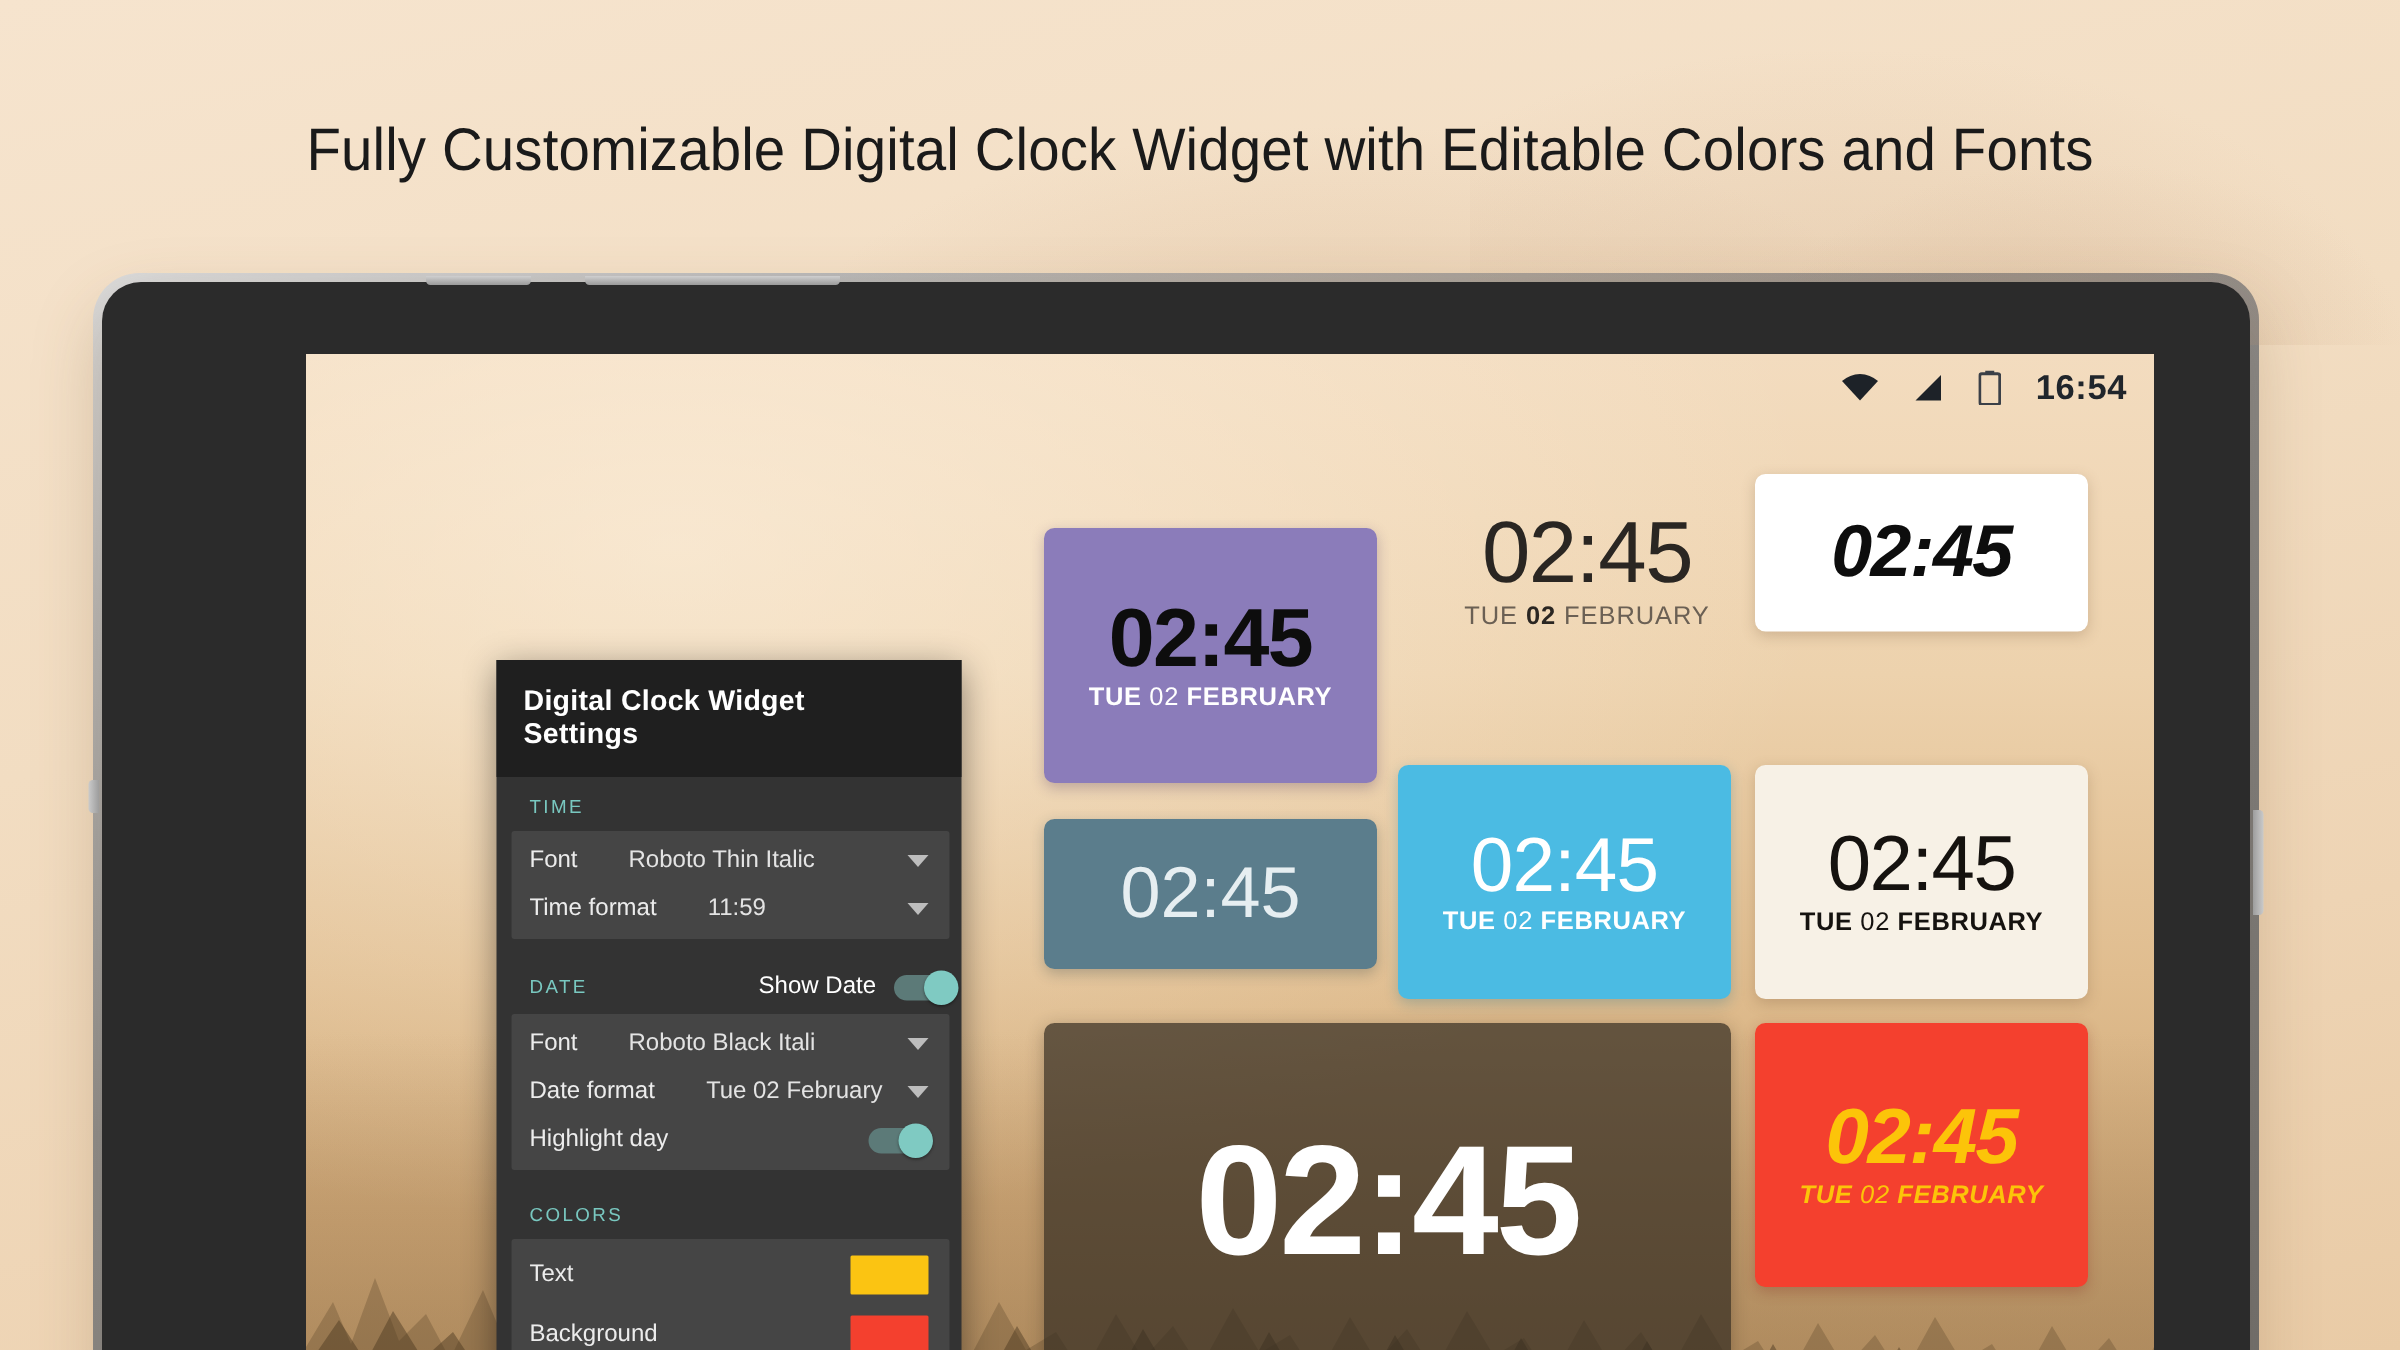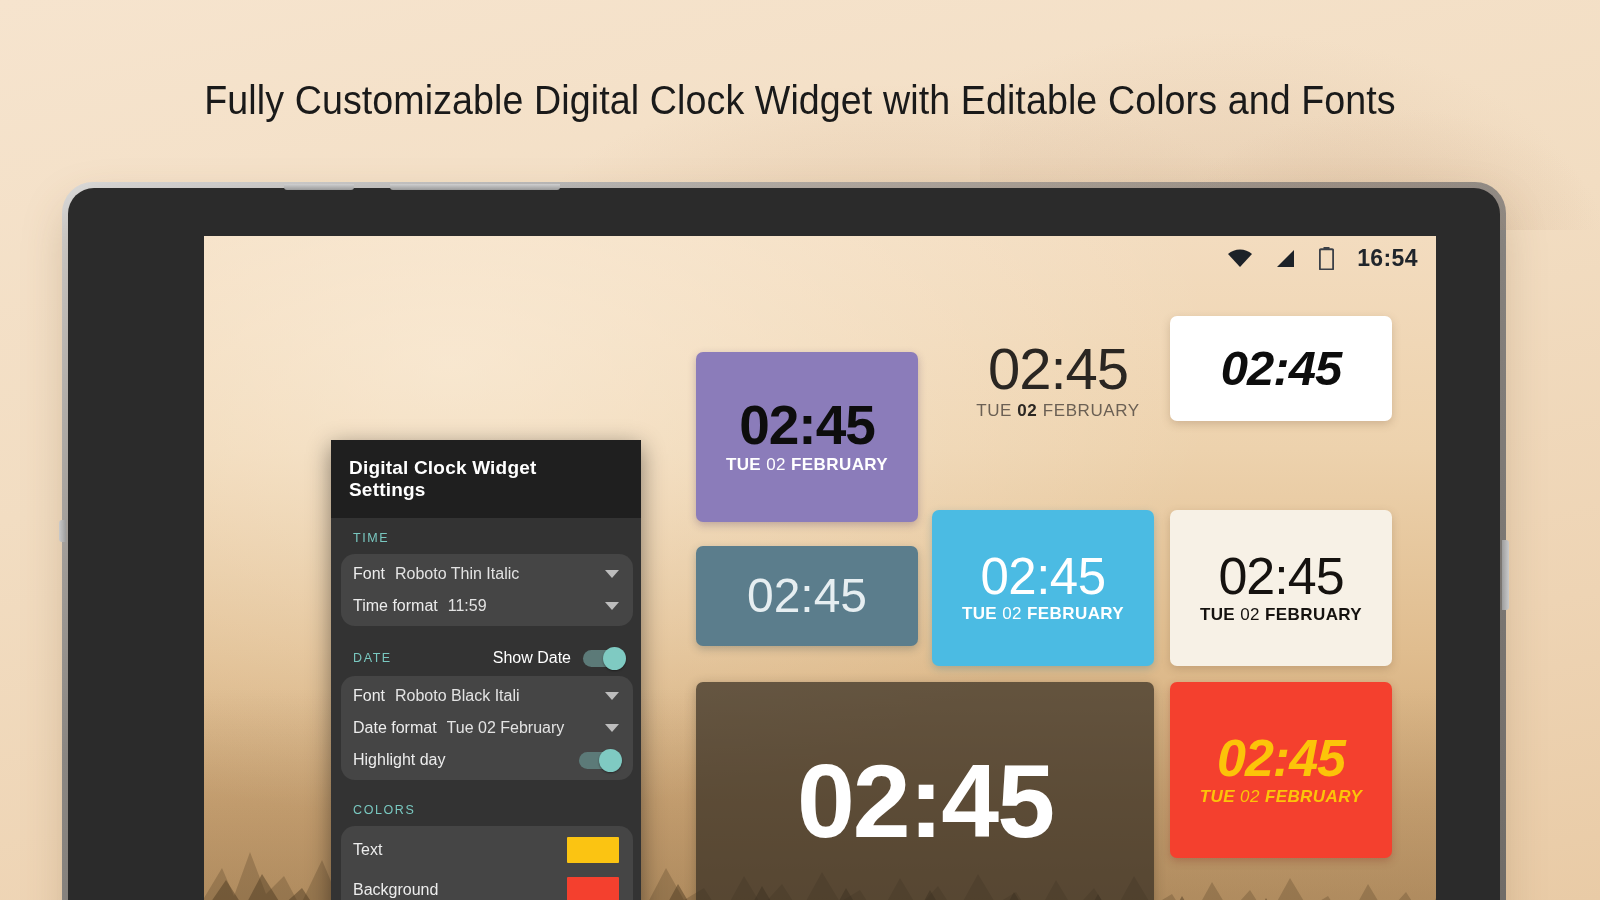--- a/index.html
+++ b/index.html
@@ -75,30 +75,30 @@
   
   .panel {
     position:absolute; left:127px; top:204px; width:310px;
     background:#333333; box-shadow:0 6px 22px rgba(0,0,0,.45);
     font-size:15px; color:#e9e9e9;
   }
   .panel-title {
     background:#1f1f1f; padding:17px 29px 17px 18px;
     font-size:19px; font-weight:700; color:#ffffff; letter-spacing:.2px;
   }
-  .sec-head { padding:13px 18px 9px 22px; font-size:12.5px; letter-spacing:1.6px;
+  .sec-head { padding:13px 5px 9px 22px; font-size:12.5px; letter-spacing:1.6px;
     color:#79c8c0; display:flex; align-items:center; justify-content:space-between; }
   .sec-head .sh-right { display:flex; align-items:center; gap:12px;
     font-size:16px; color:#ffffff; letter-spacing:0; }
-  .card { background:#454545; margin:0 8px 10px 10px; border-radius:14px; padding:4px 0; }
+  .card { background:#454545; margin:0 8px 10px 10px; border-radius:2px; padding:4px 0; }
   .row { display:flex; align-items:center; justify-content:space-between;
     padding:7px 14px 7px 12px; }
   .row .lbl { color:#ececec; font-size:16px; }
   .row .val { color:#e3e3e3; font-size:16px; flex:1; text-align:left;
-    margin-left:10px; overflow:hidden; white-space:nowrap; }
+    margin-left:34px; overflow:hidden; white-space:nowrap; }
   .caret { width:0; height:0; border-left:7px solid transparent;
     border-right:7px solid transparent; border-top:8px solid #bdbdbd; margin-left:6px; }
   .swatch { width:52px; height:26px; border-radius:1px; }
   .toggle { width:40px; height:17px; border-radius:9px; background:#5c7a78; position:relative; }
   .toggle::after { content:""; position:absolute; right:-3px; top:-3px; width:23px; height:23px;
     border-radius:50%; background:#7fcac2; box-shadow:0 1px 2px rgba(0,0,0,.4); }
 
   
   .widgets { position:absolute; inset:0; }
   .w { position:absolute; border-radius:7px; display:flex; flex-direction:column;

